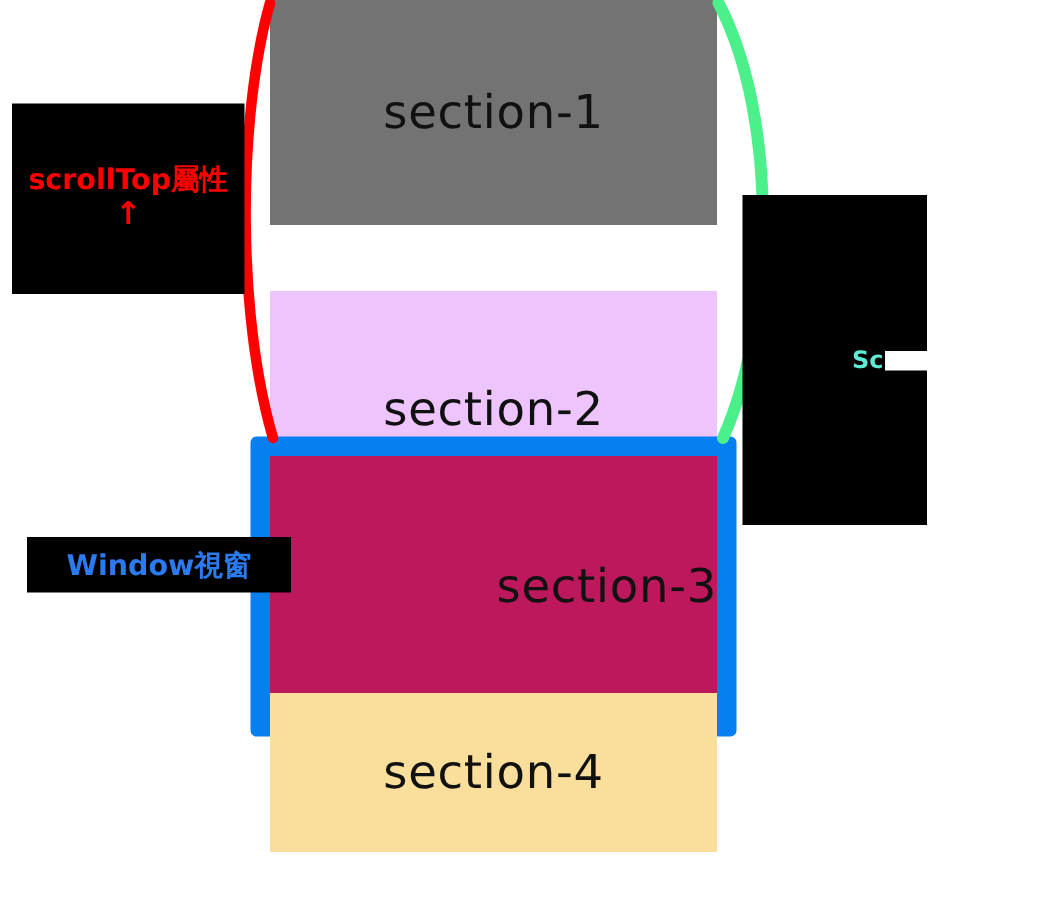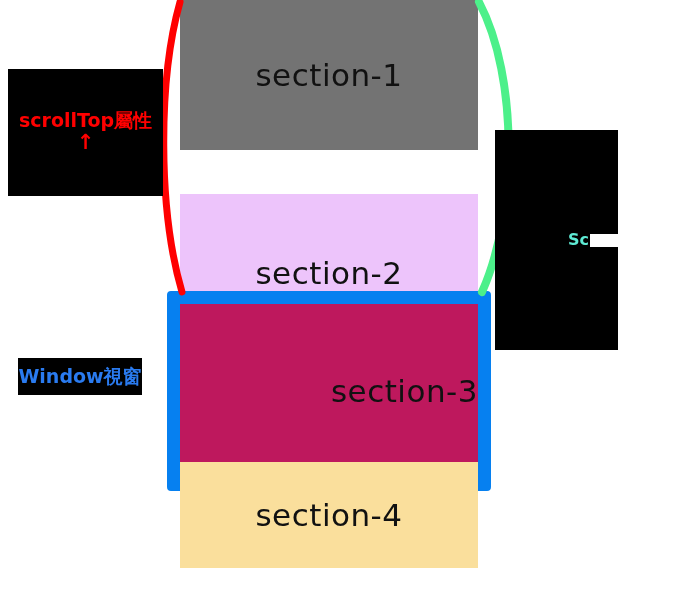--- a/index.html
+++ b/index.html
@@ -96,21 +96,21 @@
     color: #ff0000;
     font-size: 21px;
     line-height: 0.95;
     font-weight: bold;
     margin: 1px 0 2px 0;
   }
 
   #window-callout {
     left: 18px;
     top: 358px;
-    width: 124px;
+    width: 176px;
     height: 37px;
   }
   .callout-line-blue {
     color: #2a7bf0;
     font-family: "DejaVu Sans", sans-serif;
     font-weight: bold;
     font-size: 19px;
     white-space: nowrap;
   }
 

